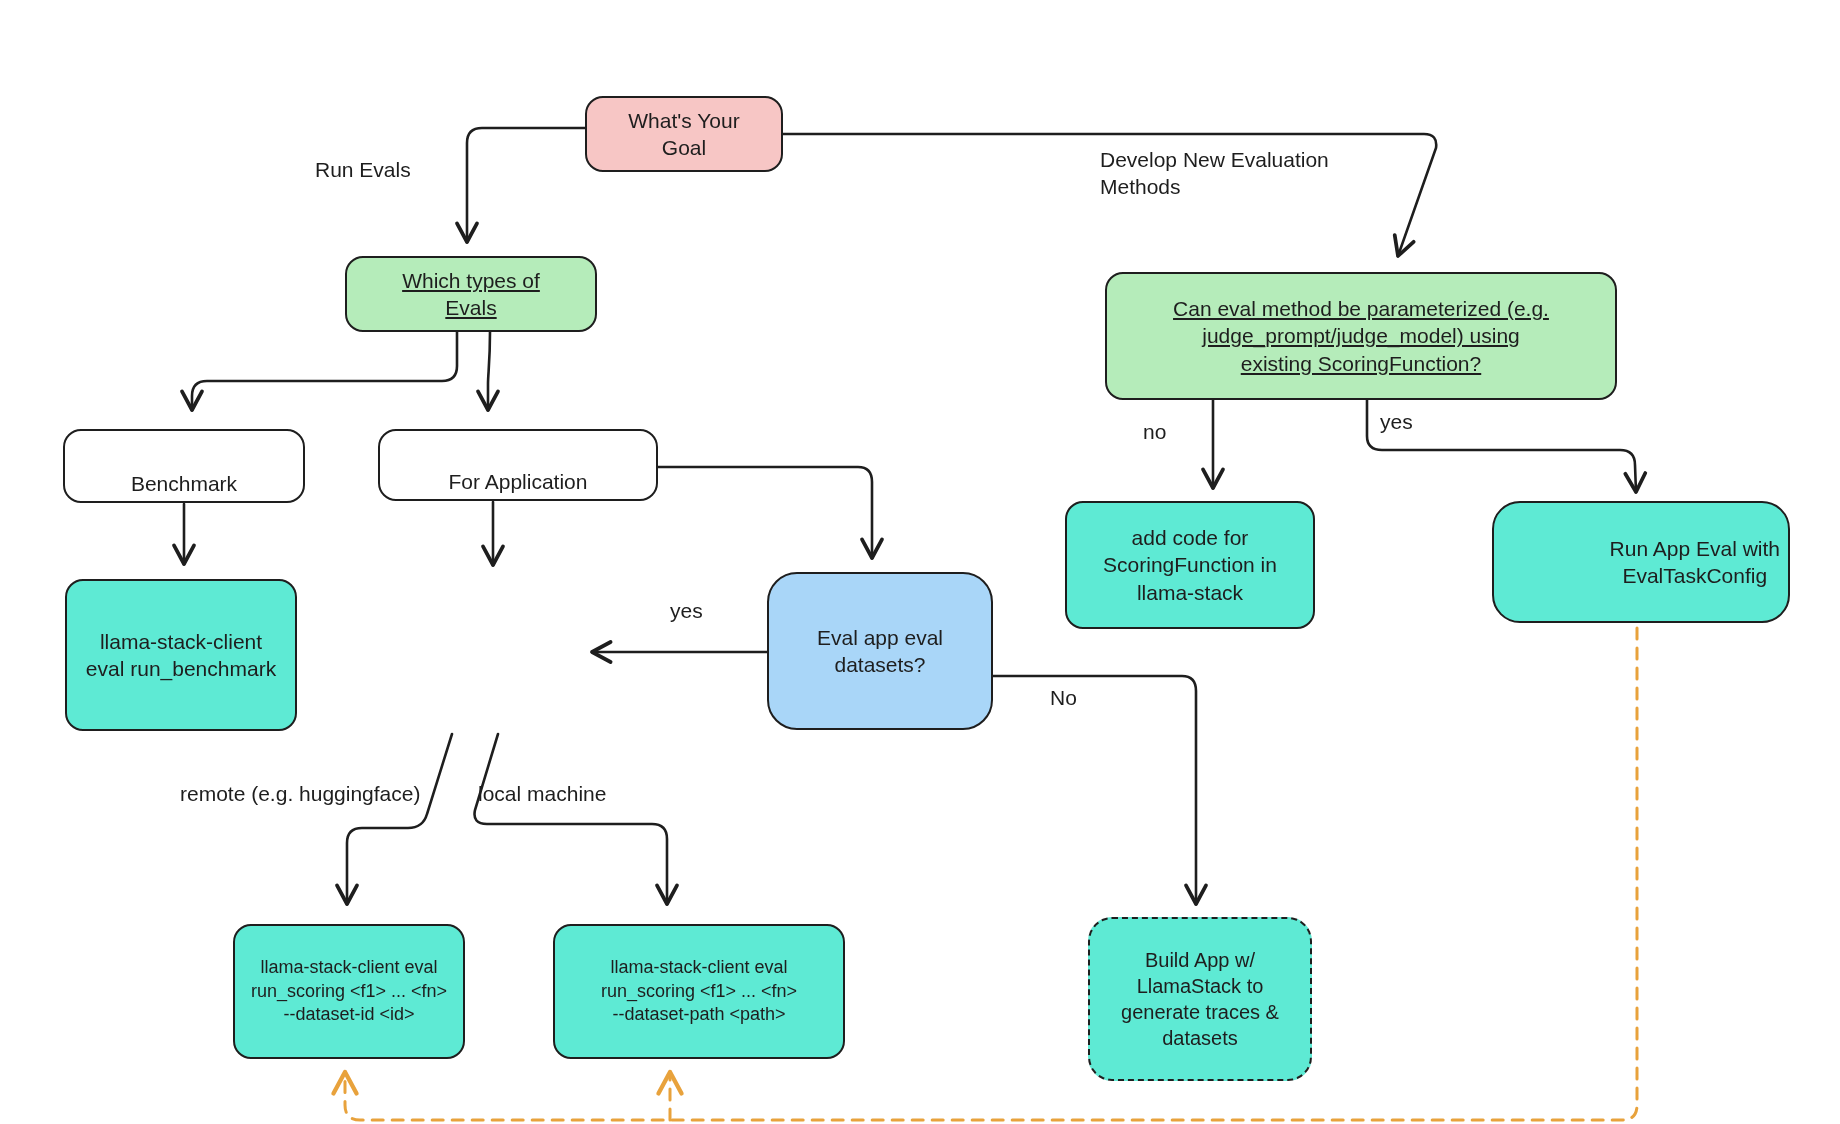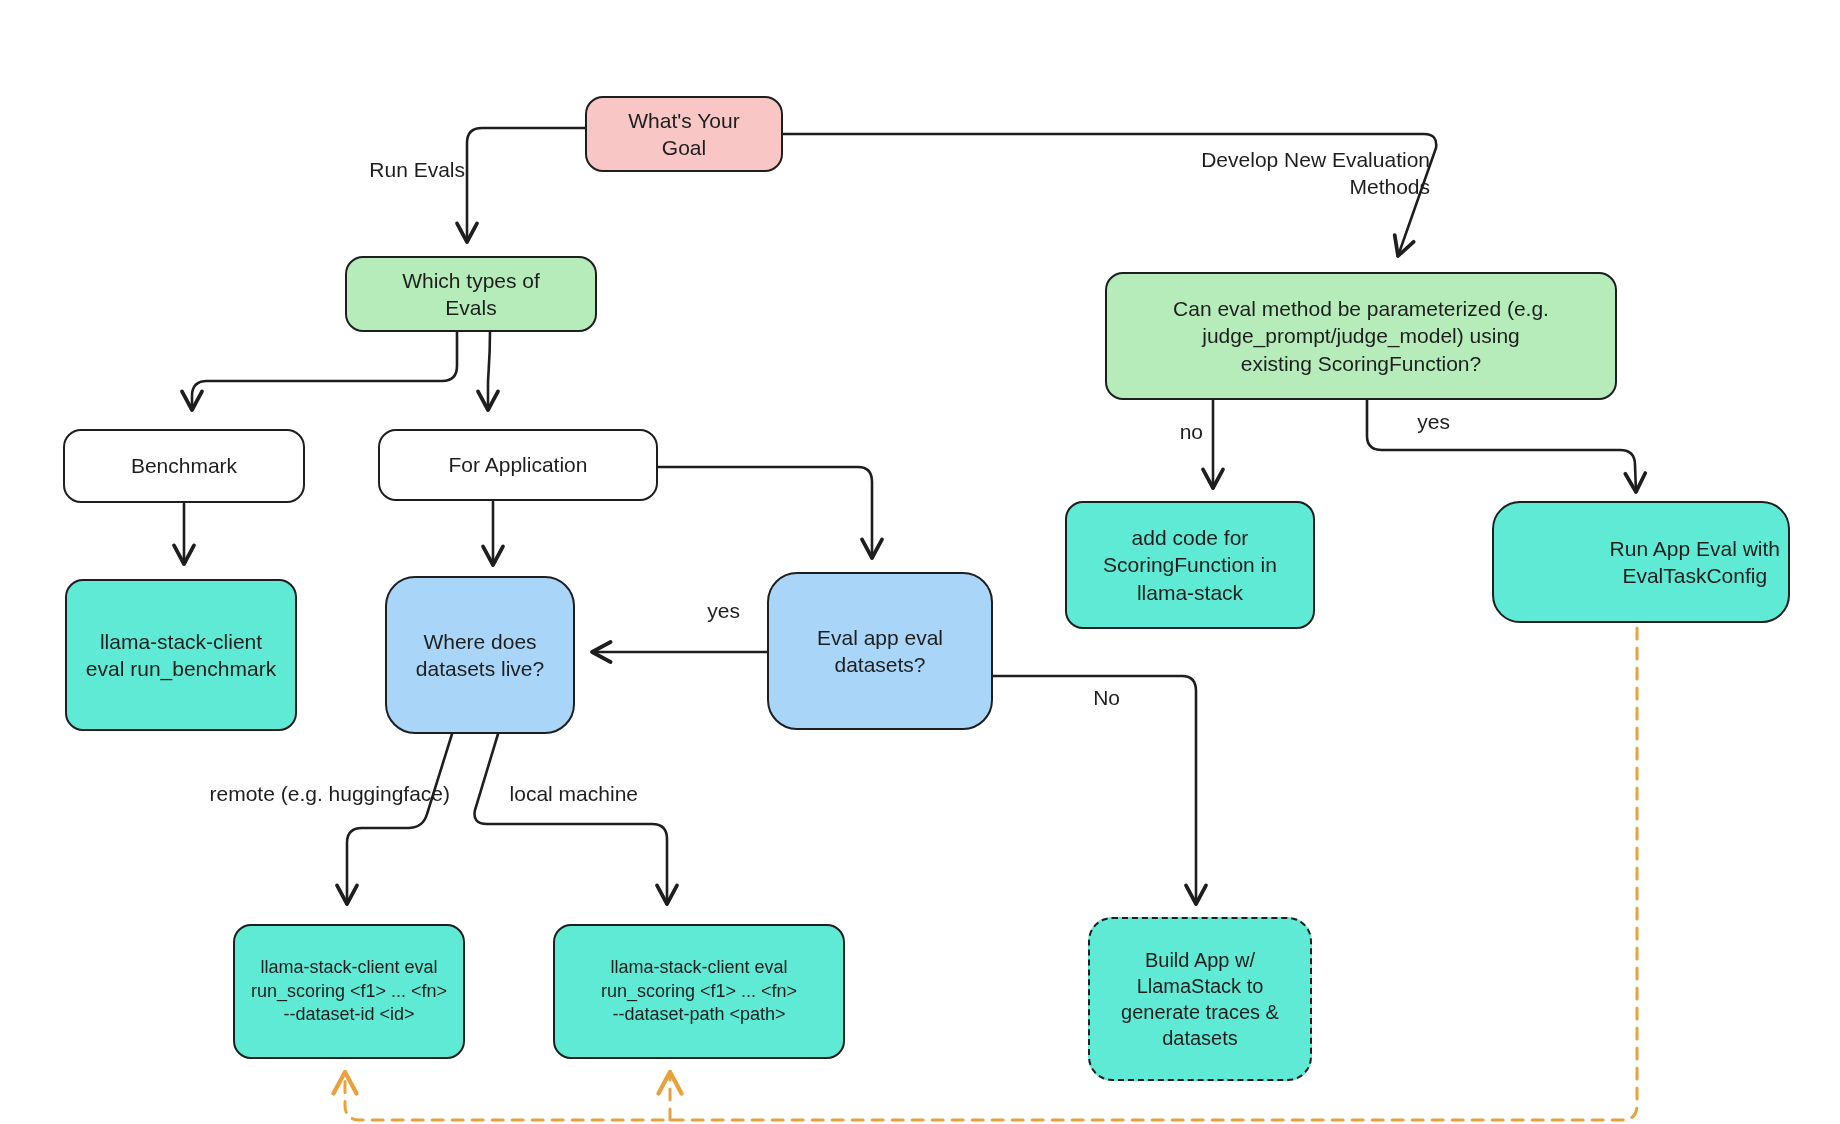--- a/index.html
+++ b/index.html
@@ -8,29 +8,29 @@
   .canvas{position:relative;width:1840px;height:1124px;background:#ffffff;margin-top:44px;}
   .edges{position:absolute;left:0;top:0;width:1840px;height:1124px;}
   .node{
     position:absolute;display:flex;align-items:center;justify-content:center;
     border:2.5px solid #1e1e1e;border-radius:18px;
     text-align:center;font-size:21px;line-height:1.3;
     white-space:pre-line;box-sizing:border-box;padding:4px 8px;
   }
   .node span{white-space:pre-line;}
   .fill-pink{background:#f7c6c5;}
-  .fill-green{background:#b5ecba;}
+  .fill-green{background:#b5ecba;text-decoration:underline;}
   .fill-yellow{background:#5eead4;}
   .fill-blue{background:#a9d6f8;border-radius:30px;}
-  .fill-white{background:#ffffff;}
+  .fill-white{background:#ffffff;align-items:flex-end;}
   .rounded-lg{border-radius:28px;justify-content:flex-end;}
   .dashed{border-style:dashed;border-radius:24px;}
   .cmd{font-size:18px;padding:2px 12px;}
   .edge-label{
-    position:absolute;font-size:21px;line-height:1.3;text-align:right;
+    position:absolute;font-size:21px;line-height:1.3;text-align:left;
     white-space:pre-line;
   }
 </style>
 </head>
 <body>
 
 <div class="canvas">
 
   <svg class="edges" viewBox="0 0 1840 1124" fill="none">
     <defs>
@@ -78,24 +78,20 @@
 
   <div class="node fill-white" style="left:378px;top:385px;width:280px;height:72px">
     <span>For Application</span>
   </div>
 
   <div class="node fill-yellow" style="left:65px;top:535px;width:232px;height:152px">
     <span>llama-stack-client
 eval run_benchmark</span>
   </div>
 
-  <div class="node fill-blue" style="left:385px;top:532px;width:190px;height:158px">
-    <span>Where does
-datasets live?</span>
-  </div>
 
   <div class="node fill-blue" style="left:767px;top:528px;width:226px;height:158px">
     <span>Eval app eval
 datasets?</span>
   </div>
 
   <div class="node fill-green" style="left:1105px;top:228px;width:512px;height:128px">
     <span>Can eval method be parameterized (e.g.
 judge_prompt/judge_model) using
 existing ScoringFunction?</span>

